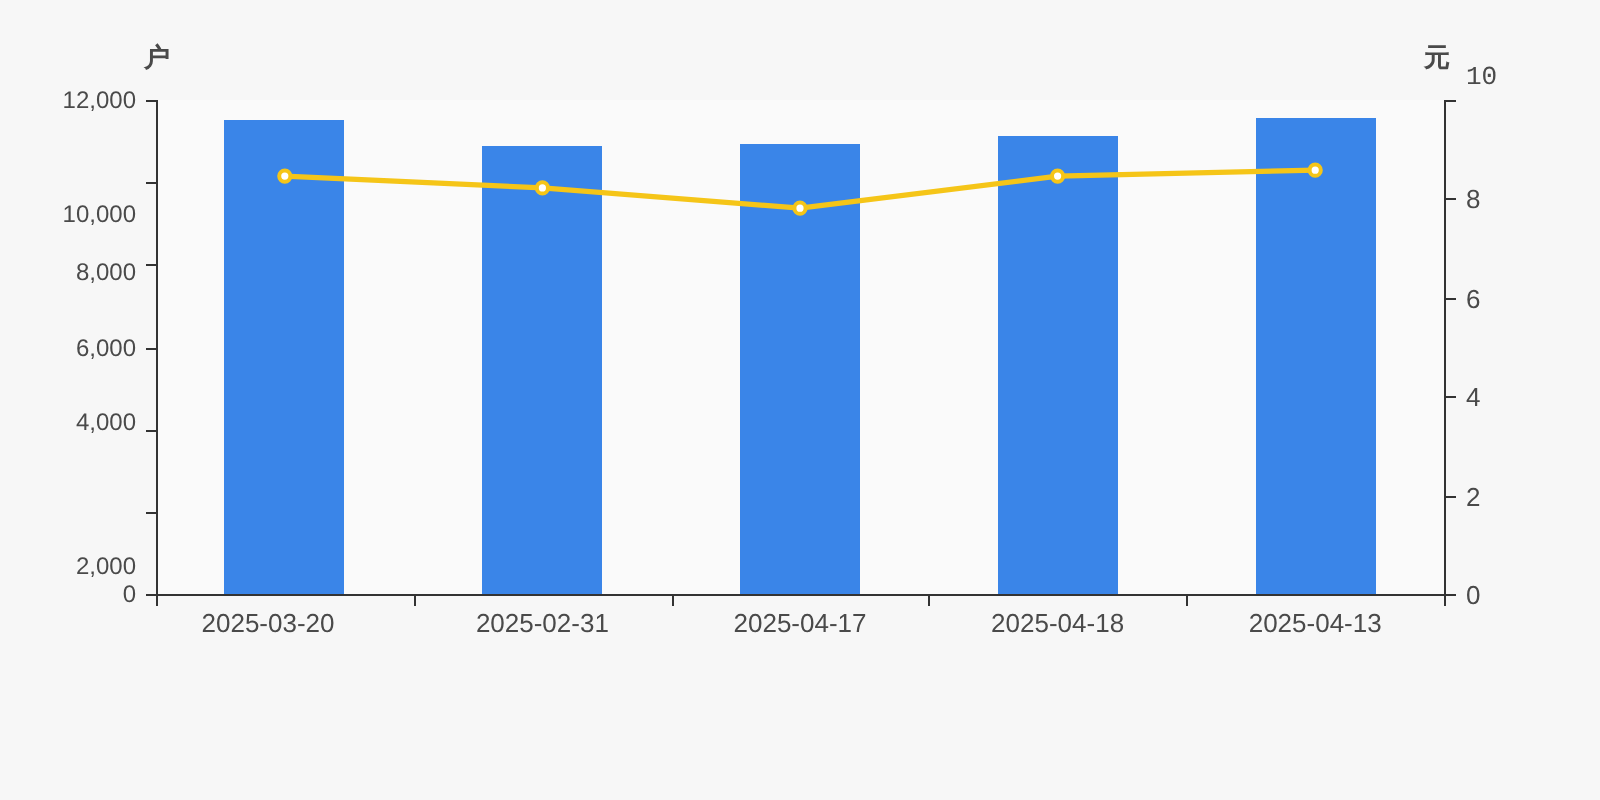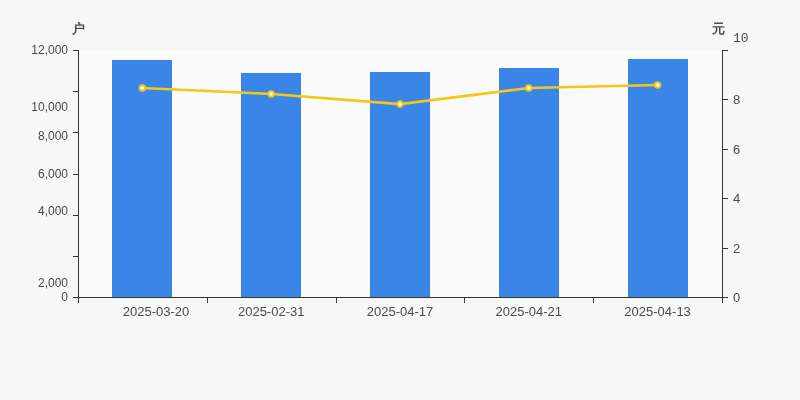--- a/index.html
+++ b/index.html
@@ -188,24 +188,24 @@
       <div class="bar" title="2025-04-18 11120 户" style="left: 498.8px; top: 68.1133px; height: 228.887px; background: rgb(58, 133, 232);"></div>
       <div class="bar" title="2025-04-30 11560 户" style="left: 627.6px; top: 59.0567px; height: 237.943px; background: rgb(58, 133, 232);"></div>
     </div>
   <div id="x-ticks">
       <div class="tick-bottom" style="left: 78px;"></div>
       <div class="tick-bottom" style="left: 206.8px;"></div>
       <div class="tick-bottom" style="left: 335.6px;"></div>
       <div class="tick-bottom" style="left: 464.4px;"></div>
       <div class="tick-bottom" style="left: 593.2px;"></div>
       <div class="tick-bottom" style="left: 722px;"></div>
-      <div class="xlabel" style="left: 156px;">2025-03-20</div>
+      <div class="xlabel" style="left: 134px;">2025-03-20</div>
       <div class="xlabel" style="left: 271.2px;">2025-02-31</div>
       <div class="xlabel" style="left: 400px;">2025-04-17</div>
-      <div class="xlabel" style="left: 528.8px;">2025-04-21</div>
+      <div class="xlabel" style="left: 528.8px;">2025-04-18</div>
       <div class="xlabel" style="left: 657.6px;">2025-04-13</div>
     </div>
 
   <svg id="line-layer" viewBox="0 0 800 400" preserveAspectRatio="none">
       <polyline points="142.4,88.03799999999998 271.20000000000005,93.96599999999998 400,104.09300000000002 528.8000000000001,88.03799999999998 657.6,85.07400000000001" fill="none" stroke="#f5c518" stroke-width="2.6" stroke-linejoin="round" stroke-linecap="round"></polyline>
       <circle cx="142.4" cy="88.03799999999998" r="2.8" fill="#ffffff" stroke="#f5c518" stroke-width="2">
         <title>2025-03-20 8.46 元</title>
       </circle>
       <circle cx="271.20000000000005" cy="93.96599999999998" r="2.8" fill="#ffffff" stroke="#f5c518" stroke-width="2">
         <title>2025-03-31 8.22 元</title>

